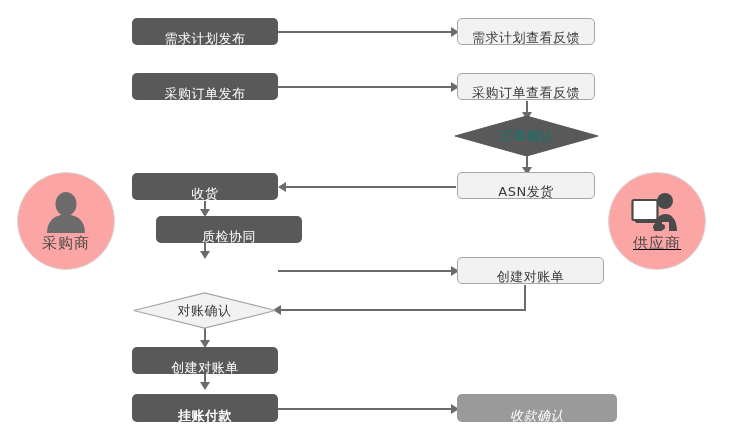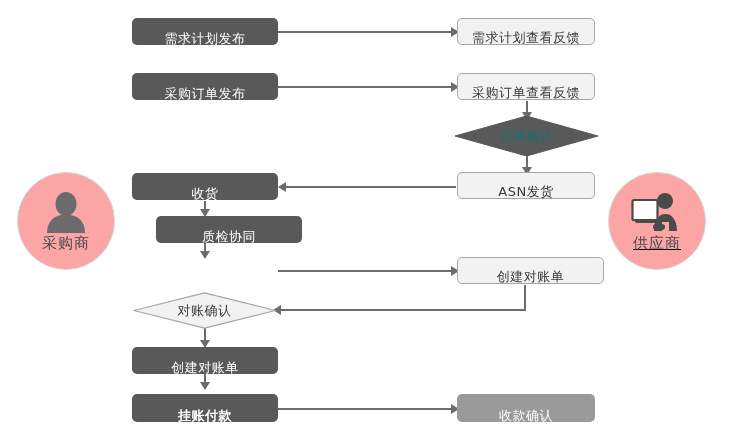--- a/index.html
+++ b/index.html
@@ -220,21 +220,21 @@
   </div>
 
   <div class="node box-dark" style="left:132px; top:347px; width:146px; height:27px;">
     <span>创建对账单</span>
   </div>
 
   <div class="node box-dark" style="left:132px; top:394px; width:146px; height:28px;font-weight:bold;">
     <span>挂账付款</span>
   </div>
 
-  <div class="node box-mid" style="left:457px; top:394px; width:138px; height:28px;">
+  <div class="node box-mid" style="left:457px; top:394px; width:160px; height:28px;font-style:italic;">
     <span>收款确认</span>
   </div>
 
   <div class="actor" style="left:17px; top:172px;">
     <div class="glyph">
       <svg width="46" height="42" viewBox="0 0 46 42">
         <ellipse cx="23" cy="13" rx="10.5" ry="12" fill="#6b6b6b"></ellipse>
         <path d="M4 42 C4 29.5 12 23.5 23 23.5 C34 23.5 42 29.5 42 42 Z" fill="#6b6b6b"></path>
       </svg>
     </div>

